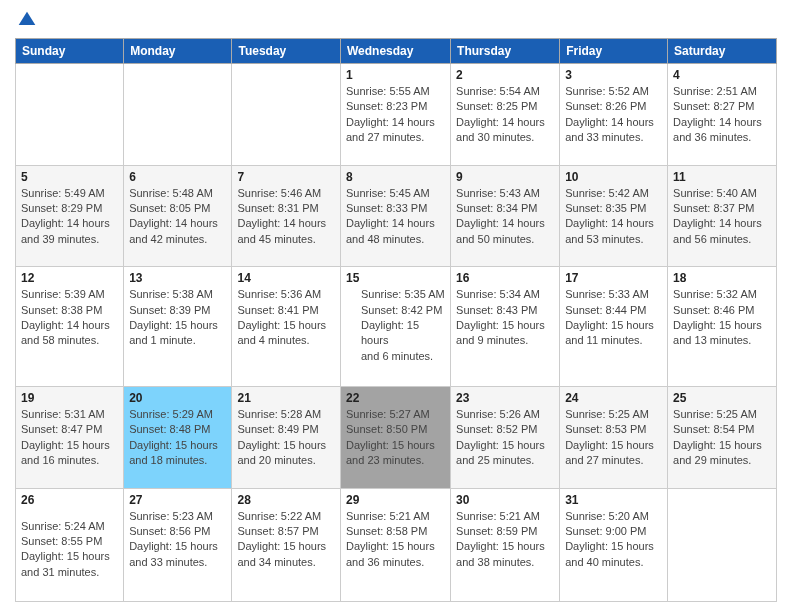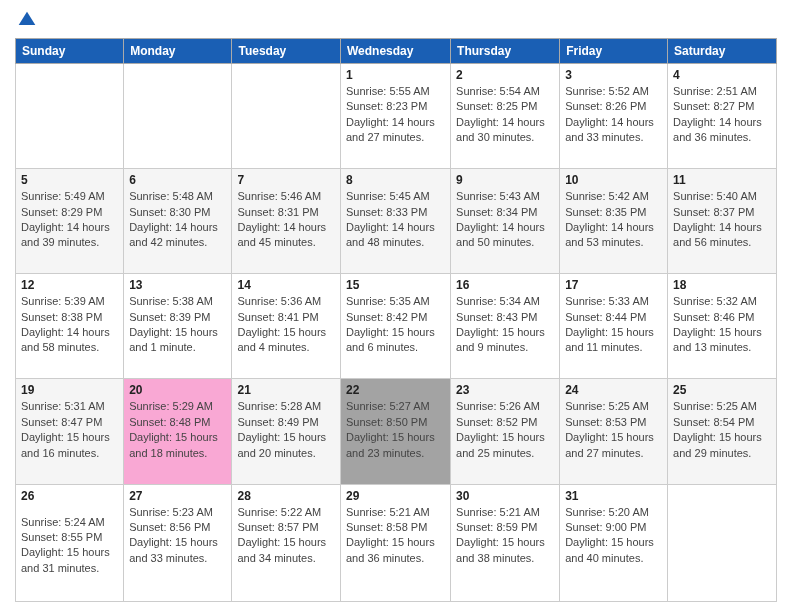--- a/index.html
+++ b/index.html
@@ -176,21 +176,21 @@
           <td style="background-color: rgb(245, 245, 245);">
             <span class="day-num">5</span>
             <div class="day-info" style="white-space: pre-line;">Sunrise: 5:49 AM
 Sunset: 8:29 PM
 Daylight: 14 hours
 and 39 minutes.</div>
           </td>
           <td style="background-color: rgb(245, 245, 245);">
             <span class="day-num">6</span>
             <div class="day-info" style="white-space: pre-line;">Sunrise: 5:48 AM
-Sunset: 8:30 PM
+Sunset: 8:05 PM
 Daylight: 14 hours
 and 42 minutes.</div>
           </td>
           <td style="background-color: rgb(245, 245, 245);">
             <span class="day-num">7</span>
             <div class="day-info" style="white-space: pre-line;">Sunrise: 5:46 AM
 Sunset: 8:31 PM
 Daylight: 14 hours
 and 45 minutes.</div>
           </td>
@@ -240,21 +240,21 @@
           </td>
           <td style="background-color: rgb(255, 255, 255);">
             <span class="day-num">14</span>
             <div class="day-info" style="white-space: pre-line;">Sunrise: 5:36 AM
 Sunset: 8:41 PM
 Daylight: 15 hours
 and 4 minutes.</div>
           </td>
           <td style="background-color: rgb(255, 255, 255);">
             <span class="day-num">15</span>
-            <div class="day-info" style="white-space: pre-line;">Sunrise: 5:35 AM
+            <div class="day-info" style="white-space: pre-line; margin-left: 15px;">Sunrise: 5:35 AM
 Sunset: 8:42 PM
 Daylight: 15 hours
 and 6 minutes.</div>
           </td>
           <td style="background-color: rgb(255, 255, 255);">
             <span class="day-num">16</span>
             <div class="day-info" style="white-space: pre-line;">Sunrise: 5:34 AM
 Sunset: 8:43 PM
 Daylight: 15 hours
 and 9 minutes.</div>
@@ -275,21 +275,21 @@
           </td>
         </tr>
         <tr>
           <td style="background-color: rgb(245, 245, 245);">
             <span class="day-num">19</span>
             <div class="day-info" style="white-space: pre-line;">Sunrise: 5:31 AM
 Sunset: 8:47 PM
 Daylight: 15 hours
 and 16 minutes.</div>
           </td>
-          <td style="background-color: #f9a8d4;">
+          <td style="background-color: #7dd3fc;">
             <span class="day-num">20</span>
             <div class="day-info" style="white-space: pre-line;">Sunrise: 5:29 AM
 Sunset: 8:48 PM
 Daylight: 15 hours
 and 18 minutes.</div>
           </td>
           <td style="background-color: rgb(245, 245, 245);">
             <span class="day-num">21</span>
             <div class="day-info" style="white-space: pre-line;">Sunrise: 5:28 AM
 Sunset: 8:49 PM

